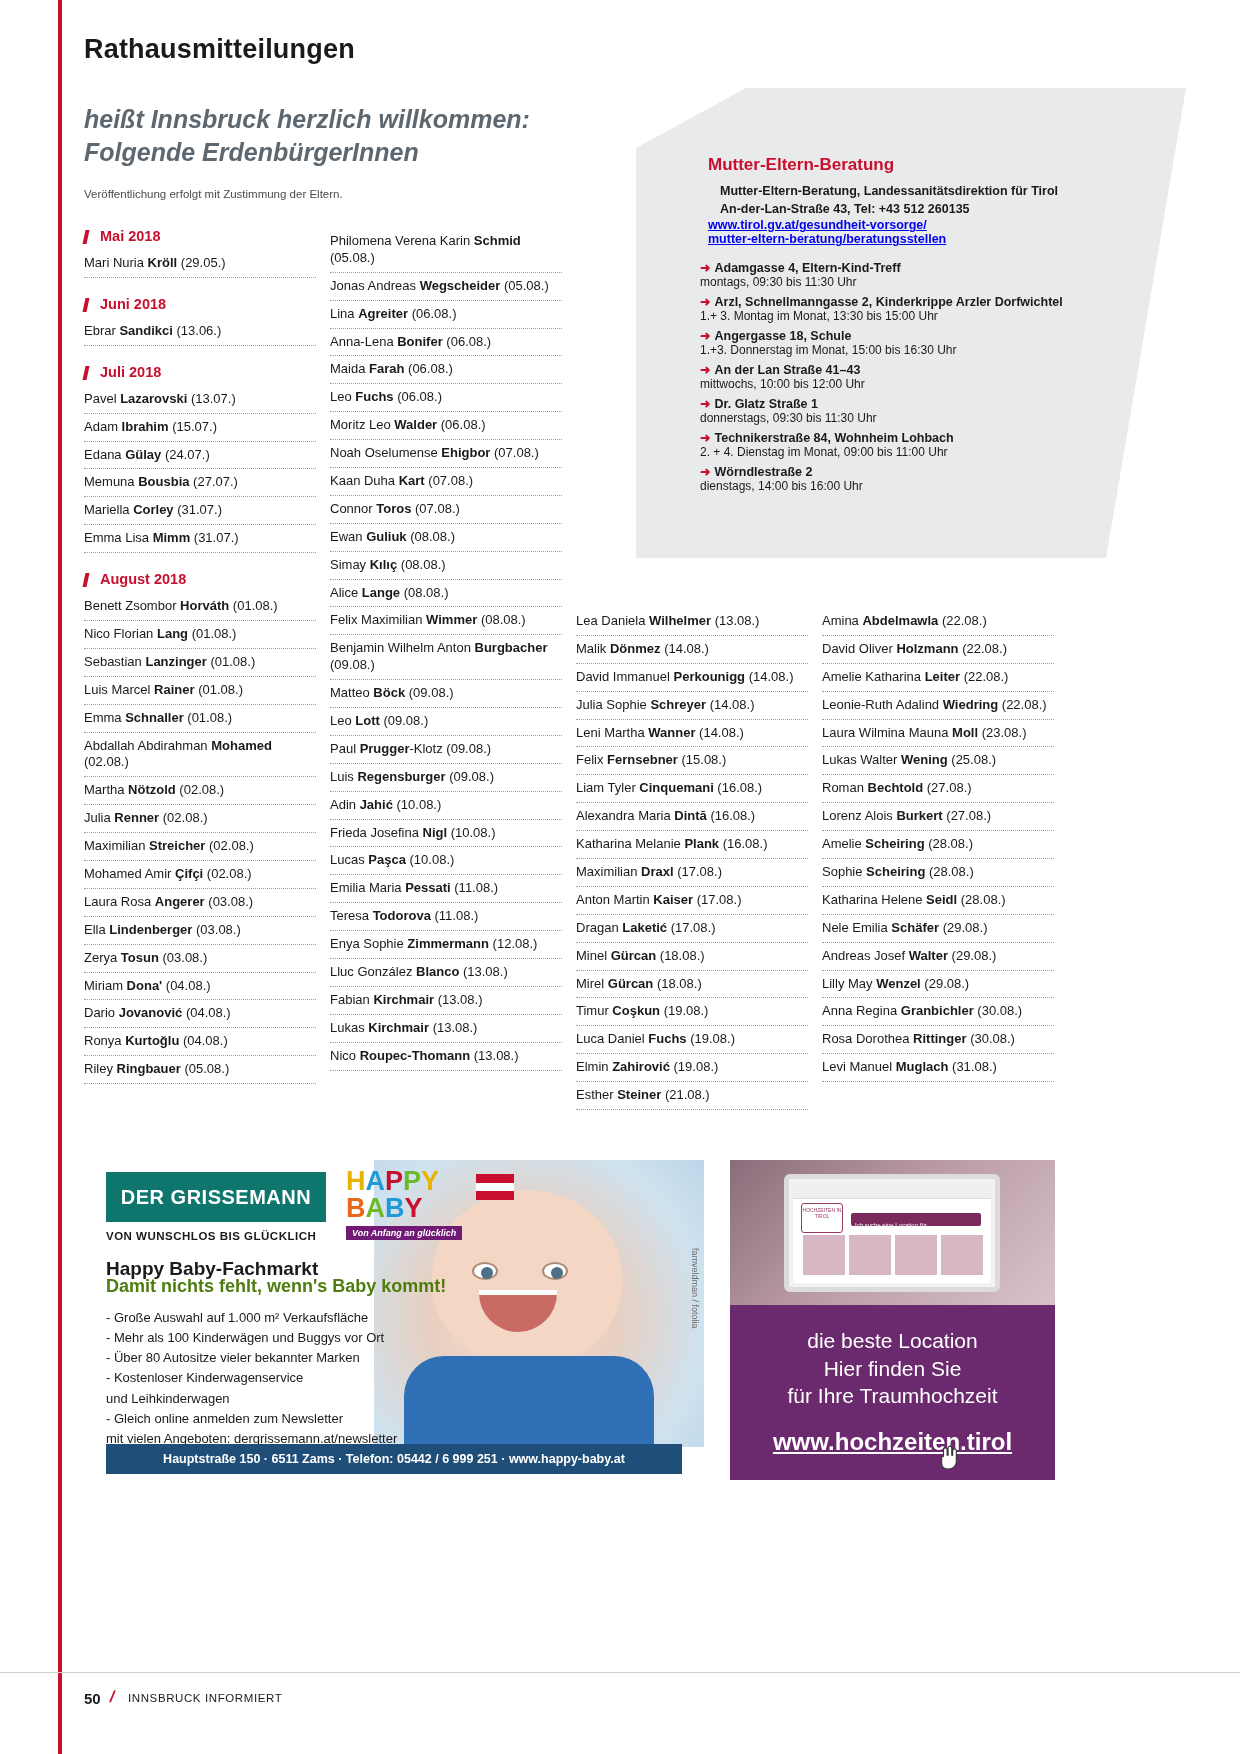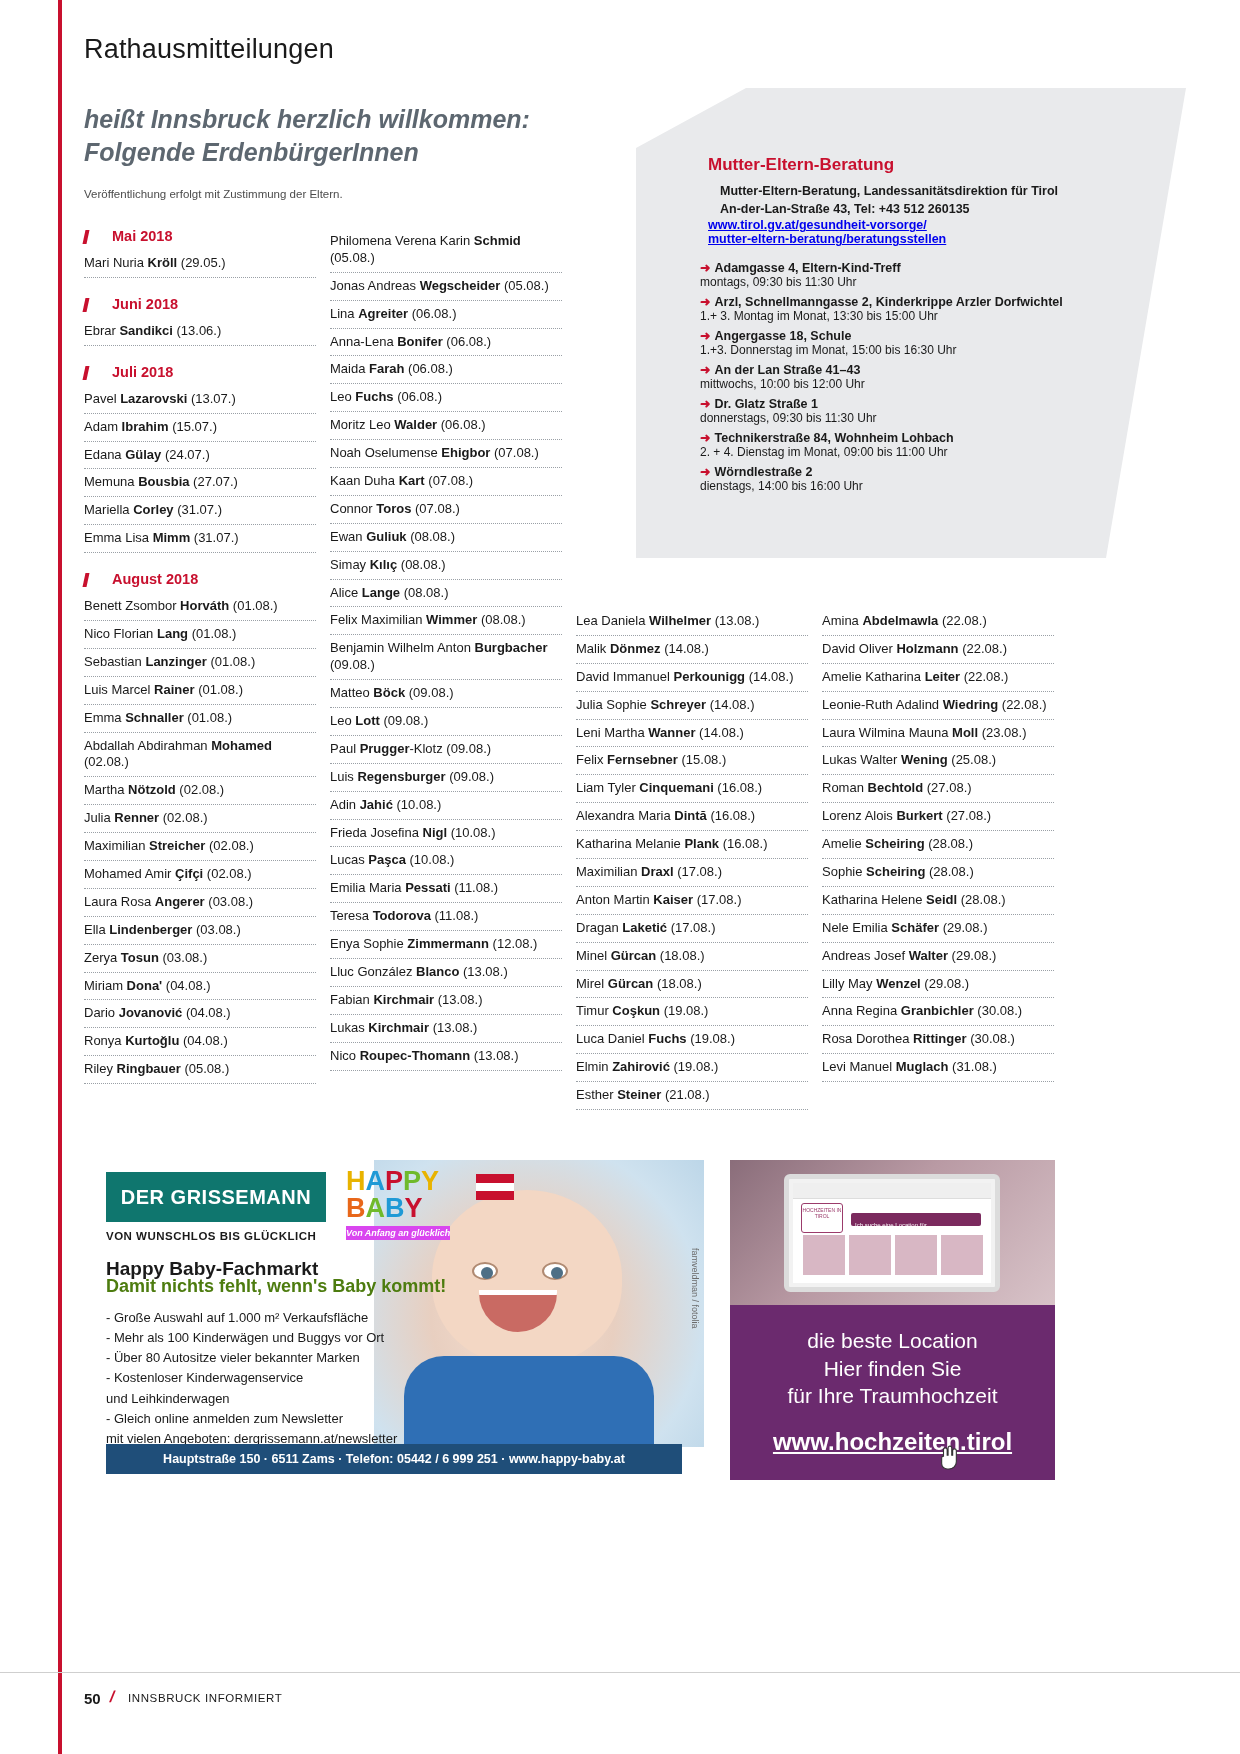--- a/index.html
+++ b/index.html
@@ -15,21 +15,21 @@
   
   .left-rule {
     position:absolute; left:58px; top:0; width:4px; height:1754px;
     background:#c8102e;
   }
   .page {
     position:absolute; left:0; top:0; width:1240px; height:1754px;
   }
   h1.title {
     position:absolute; left:84px; top:34px;
-    font-size:27px; font-weight:normal; letter-spacing:0.2px; margin:0;
+    font-size:27px; font-weight:bold; letter-spacing:0.2px; margin:0;
   }
   .subtitle {
     position:absolute; left:84px; top:103px; width:620px;
     font-size:25px; font-style:italic; font-weight:bold;
     color:#5d6770; line-height:1.32;
   }
   .subnote {
     position:absolute; left:84px; top:188px;
     font-size:11.5px; color:#4c4c4c;
   }
@@ -62,21 +62,21 @@
 
   
   .col { position:absolute; top:228px; }
   .col-1 { left:84px; width:232px; }
   .col-2 { left:330px; width:232px; }
   .col-3 { left:576px; width:232px; top:608px; }
   .col-4 { left:822px; width:232px; top:608px; }
 
   .month {
     font-size:14.5px; font-weight:bold; color:#c8102e;
-    margin:18px 0 6px 0; padding-left:28px; position:relative;
+    margin:18px 0 6px 0; padding-left:16px; position:relative;
   }
   .month:first-child { margin-top:0; }
   .month::before {
     content:""; position:absolute; left:0; top:2px;
     width:4px; height:14px; background:#c8102e;
     transform: skewX(-12deg);
   }
   .name {
     font-size:13px; line-height:1.30;
     border-bottom:1px dotted #9aa0a6;
@@ -122,21 +122,21 @@
   .grissemann-sub {
     position:absolute; left:22px; top:70px; font-size:11.5px; font-weight:bold; letter-spacing:0.5px;
   }
   .happybaby-logo {
     position:absolute; left:262px; top:8px; width:160px; height:66px;
   }
   .hb-word { font-size:27px; font-weight:bold; line-height:1; }
   .hb-h{color:#e8b300;} .hb-a{color:#1f9ad6;} .hb-p{color:#c8102e;} .hb-p2{color:#6fba2c;} .hb-y{color:#e8b300;}
   .hb-b2{color:#e8671a;} .hb-a2{color:#6fba2c;} .hb-b3{color:#1f9ad6;} .hb-y2{color:#c8102e;}
   .hb-tag {
-    margin-top:0; background:#d946ef; color:#fff; font-size:9px; padding:2px 0;
+    margin-top:0; background:#701a75; color:#fff; font-size:9px; padding:2px 6px;
     display:inline-block; font-style:italic; font-weight:bold;
   }
   .hb-flag {
     position:absolute; left:392px; top:14px; width:38px; height:26px;
     background:linear-gradient(to bottom,#c8102e 0 33%,#fff 33% 66%,#c8102e 66% 100%);
   }
   .ad-h2 { position:absolute; left:22px; top:98px; font-size:19px; font-weight:bold; }
   .ad-h3 { position:absolute; left:22px; top:116px; font-size:18px; font-weight:bold; color:#4d7c0f; }
   .ad-bullets { position:absolute; left:22px; top:148px; width:420px; font-size:13px; line-height:1.55; }
   .ad-bullets div { white-space:nowrap; }

